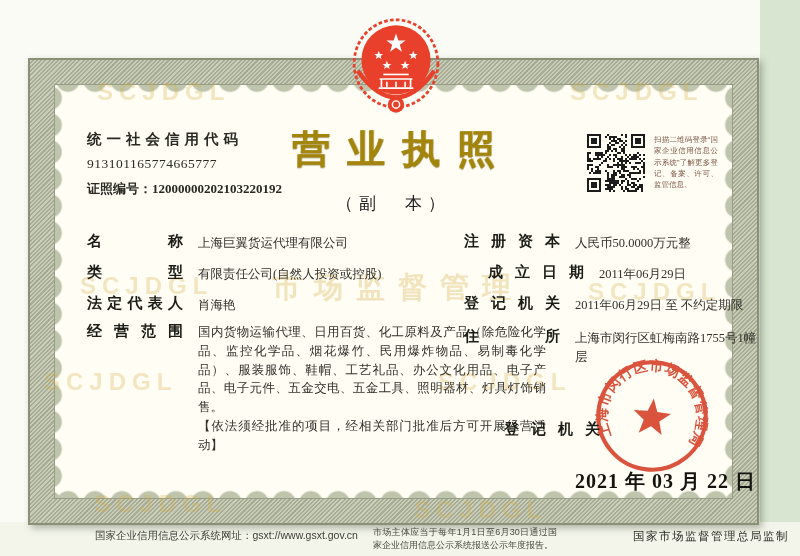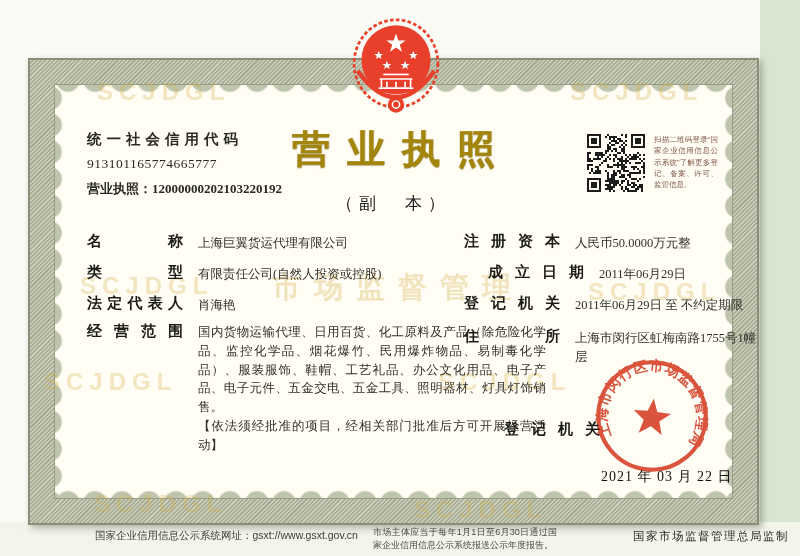--- a/index.html
+++ b/index.html
@@ -39,21 +39,21 @@
   .row{position:absolute;display:flex;align-items:flex-start;}
   .flabel{width:96px;flex:none;font-size:15px;font-weight:600;color:#1d1d18;text-align:justify;text-align-last:justify;line-height:1.15;}
   .fvalue{margin-left:15px;padding-top:2px;font-family:"Liberation Serif","DejaVu Serif",serif;font-size:12.5px;color:#32302b;line-height:1.5;}
   .lrow1{left:57px;top:172px;} .lrow2{left:57px;top:203px;} .lrow3{left:57px;top:234px;}
   .lrow4{left:57px;top:262px;}
   .lrow4 .fvalue{width:348px;text-align:justify;white-space:pre-line;padding-top:1px;}
   .rrow1{left:434px;top:172px;} .rrow2{left:458px;top:203px;} .rrow3{left:434px;top:234px;} .rrow4{left:434px;top:267px;}
   .rrow4 .fvalue{width:196px;}
 
   .registrar{position:absolute;left:474px;top:360px;width:96px;font-size:15px;font-weight:600;color:#1d1d18;text-align:justify;text-align-last:justify;}
-  .issue-date{position:absolute;left:571px;top:408px;font-size:14px;font-weight:400;color:#15130f;letter-spacing:1px;font-family:"Liberation Serif","DejaVu Serif",serif;}
+  .issue-date{position:absolute;left:545px;top:408px;font-size:20px;font-weight:700;color:#15130f;letter-spacing:1px;font-family:"Liberation Serif","DejaVu Serif",serif;}
   .seal{position:absolute;left:558px;top:292px;width:128px;height:128px;opacity:.9;transform:rotate(6deg);mix-blend-mode:multiply;}
 
   .emblem{position:absolute;left:350px;top:18px;width:92px;height:102px;z-index:6;}
 
   
   .foot{position:absolute;color:#3b3b33;}
   .foot-website{left:95px;top:529px;font-size:10.5px;}
   .foot-notice{left:373px;top:526px;width:184px;font-size:9px;line-height:1.4;text-align:justify;color:#4a4a40;}
   .foot-producer{left:633px;top:529px;font-size:11.5px;letter-spacing:1.5px;color:#2d2d27;}
 </style>
@@ -78,21 +78,21 @@
     <span class="wm" style="left:558px;top:218px;">SCJDGL</span>
     <span class="wm" style="left:14px;top:308px;">SCJDGL</span>
     <span class="wm" style="left:408px;top:308px;">SCJDGL</span>
     <span class="wm" style="left:64px;top:430px;">SCJDGL</span>
     <span class="wm" style="left:384px;top:436px;">SCJDGL</span>
     <span class="wm-cn" style="left:242px;top:208px;">市场监督管理</span>
 
     <div class="credit-block">
       <div class="credit-label">统一社会信用代码</div>
       <div class="credit-code">913101165774665777</div>
-      <div class="license-no">营业执照：12000000202103220192</div>
+      <div class="license-no">证照编号：12000000202103220192</div>
     </div>
 
     <div class="title">营业执照</div>
     <div class="subtitle">（副　本）</div>
 
     <svg class="qr" viewBox="0 0 58 58" fill="#1c1c1c" id="qr-svg">
         <rect x="0" y="0" width="2" height="2"></rect>
         <rect x="2" y="0" width="2" height="2"></rect>
         <rect x="4" y="0" width="2" height="2"></rect>
         <rect x="6" y="0" width="2" height="2"></rect>

